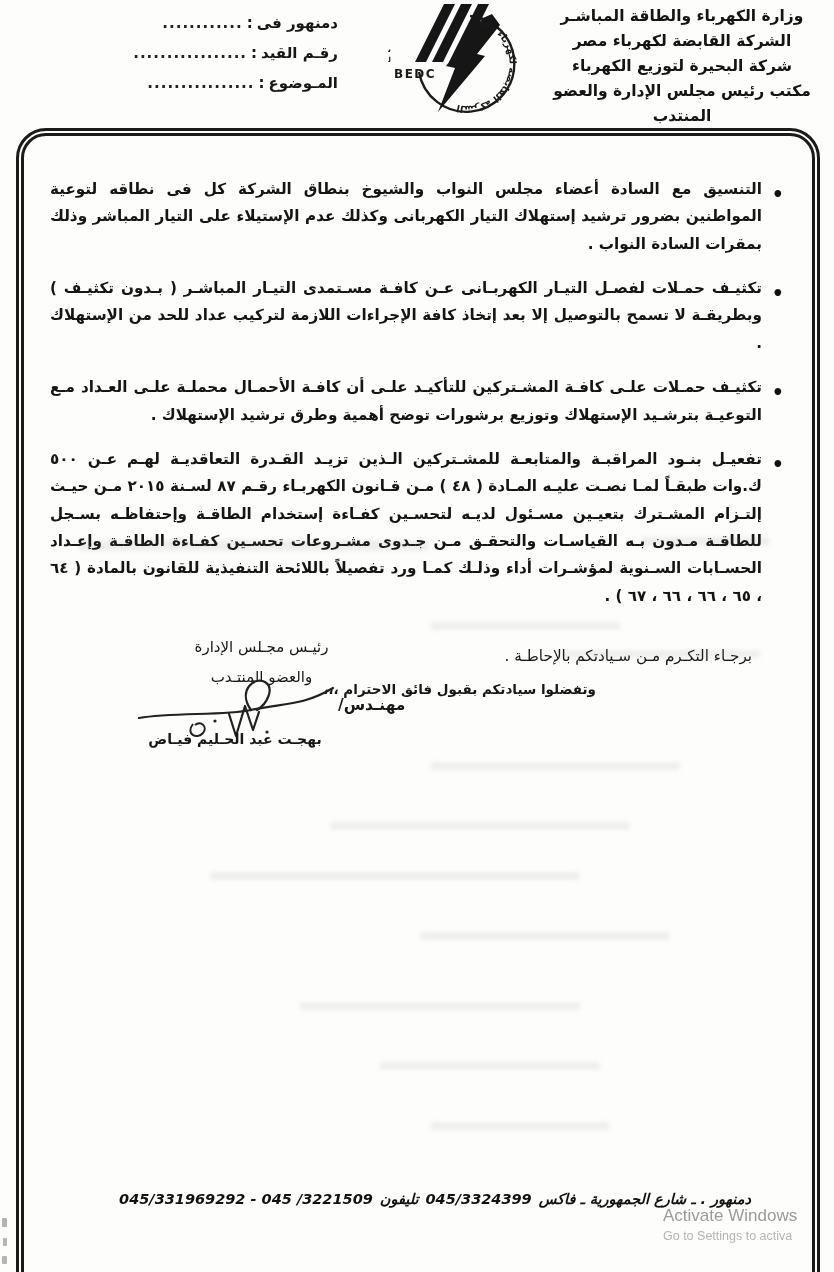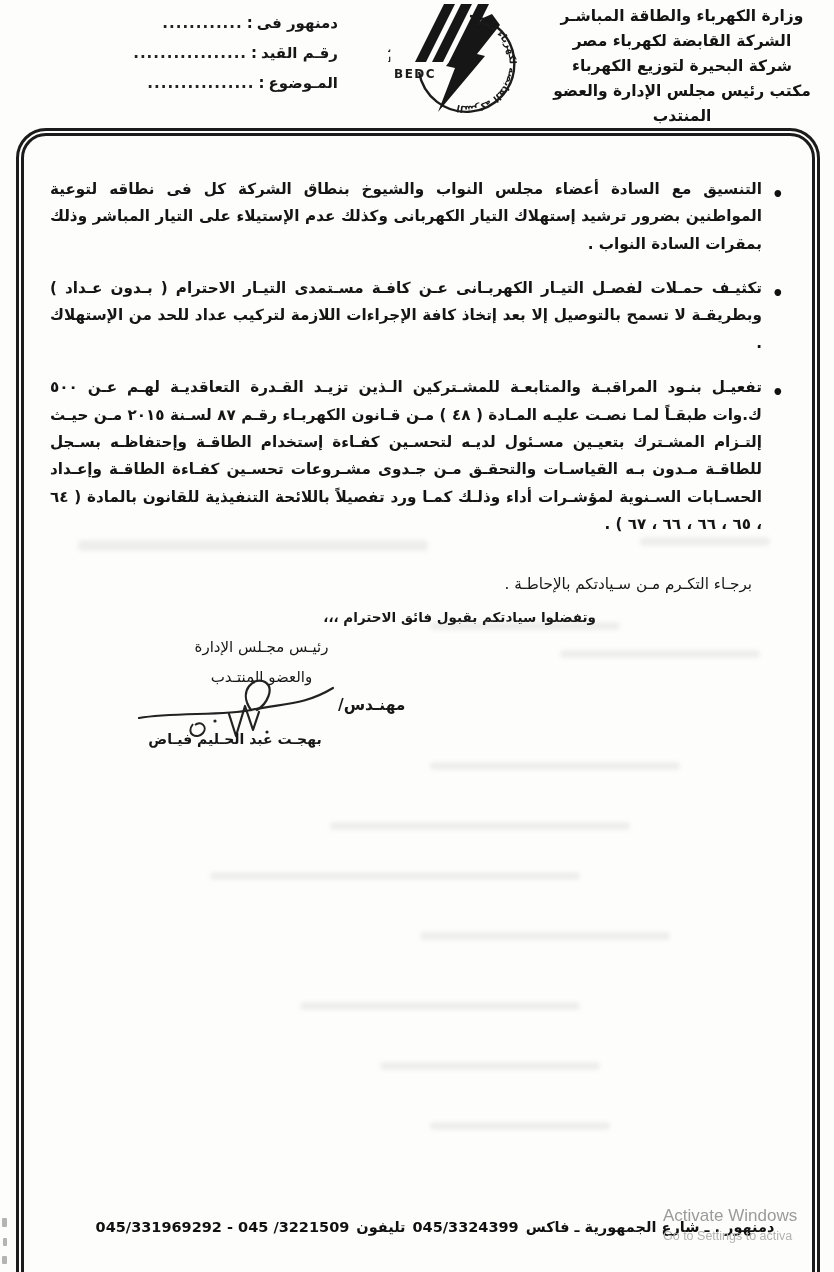--- a/index.html
+++ b/index.html
@@ -61,23 +61,23 @@
   .engineer{
     position:absolute;top:696px;left:338px;
     direction:rtl;font-weight:bold;font-size:15.5px;text-align:center;
   }
   .sig-name{
     position:absolute;top:731px;left:126px;width:218px;
     direction:rtl;text-align:center;font-weight:bold;font-size:14px;white-space:nowrap;
   }
   
   .footer-line{
-    position:absolute;top:1219px;left:150px;width:570px;
+    position:absolute;top:1191px;left:150px;width:570px;
     display:flex;justify-content:center;align-items:baseline;gap:7px;
-    font-weight:bold;font-size:14.5px;color:#111;
+    font-style:italic;font-weight:bold;font-size:14.5px;color:#111;
     white-space:nowrap;
   }
   .footer-line .rtl{direction:rtl;unicode-bidi:isolate;}
   .footer-line .num{direction:ltr;unicode-bidi:isolate;}
   
   .watermark{
     position:absolute;top:1206px;right:-4px;width:175px;
     text-align:left;font-family:"Liberation Sans",sans-serif;
   }
   .watermark .l1{font-size:17px;color:#9b9b9b;font-weight:400;}
@@ -136,21 +136,22 @@
 
       <text x="3" y="52" font-size="7" font-weight="bold" fill="#1d1d1d" direction="rtl">شركة البحيرة</text>
       <text x="3" y="62" font-size="7" font-weight="bold" fill="#1d1d1d" direction="rtl">لتوزيع الكهرباء</text>
       <text x="6" y="78" font-size="12" font-weight="bold" letter-spacing="1.5" fill="#1a1a1a">BEDC</text>
     </svg>
   </div>
 
   <div class="content-box">
     <ul class="bullets">
       <li>التنسيق مع السادة أعضاء مجلس النواب والشيوخ بنطاق الشركة كل فى نطاقه لتوعية المواطنين بضرور ترشيد إستهلاك التيار الكهربانى وكذلك عدم الإستيلاء على التيار المباشر وذلك بمقرات السادة النواب .</li>
-      <li>تكثيـف حمـلات لفصـل التيـار الكهربـانى عـن كافـة مسـتمدى التيـار الاحترام ( بـدون عـداد ) وبطريقـة لا تسمح بالتوصيل إلا بعد إتخاذ كافة الإجراءات اللازمة لتركيب عداد للحد من الإستهلاك .</li>
+      <li>تكثيـف حمـلات لفصـل التيـار الكهربـانى عـن كافـة مسـتمدى التيـار المباشـر ( بـدون تكثيـف ) وبطريقـة لا تسمح بالتوصيل إلا بعد إتخاذ كافة الإجراءات اللازمة لتركيب عداد للحد من الإستهلاك .</li>
+      <li>تكثيـف حمـلات علـى كافـة المشـتركين للتأكيـد علـى أن كافـة الأحمـال محملـة علـى العـداد مـع التوعيـة بترشـيد الإستهلاك وتوزيع برشورات توضح أهمية وطرق ترشيد الإستهلاك .</li>
       <li>تفعيـل بنـود المراقبـة والمتابعـة للمشـتركين الـذين تزيـد القـدرة التعاقديـة لهـم عـن ٥٠٠ ك.وات طبقـاً لمـا نصـت عليـه المـادة ( ٤٨ ) مـن قـانون الكهربـاء رقـم ٨٧ لسـنة ٢٠١٥ مـن حيـث إلتـزام المشـترك بتعيـين مسـئول لديـه لتحسـين كفـاءة إستخدام الطاقـة وإحتفاظـه بسـجل للطاقـة مـدون بـه القياسـات والتحقـق مـن جـدوى مشـروعات تحسـين كفـاءة الطاقـة وإعـداد الحسـابات السـنوية لمؤشـرات أداء وذلـك كمـا ورد تفصيلاً باللائحة التنفيذية للقانون بالمادة ( ٦٤ ، ٦٥ ، ٦٦ ، ٦٦ ، ٦٧ ) .</li>
     </ul>
     <p class="closing">برجـاء التكـرم مـن سـيادتكم بالإحاطـة .</p>
     <p class="salutation">وتفضلوا سيادتكم بقبول فائق الاحترام ،،،</p>
   </div>
 
   <div class="sig-titles">
     <div>رئيـس مجـلس الإدارة</div>
     <div>والعضو المنتـدب</div>
   </div>

